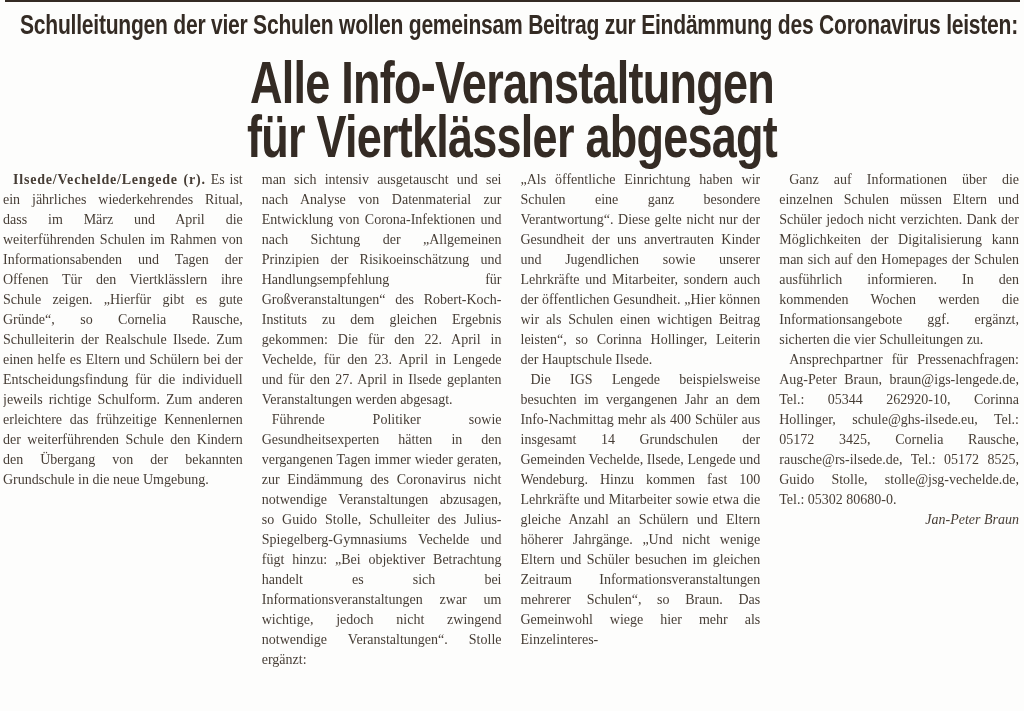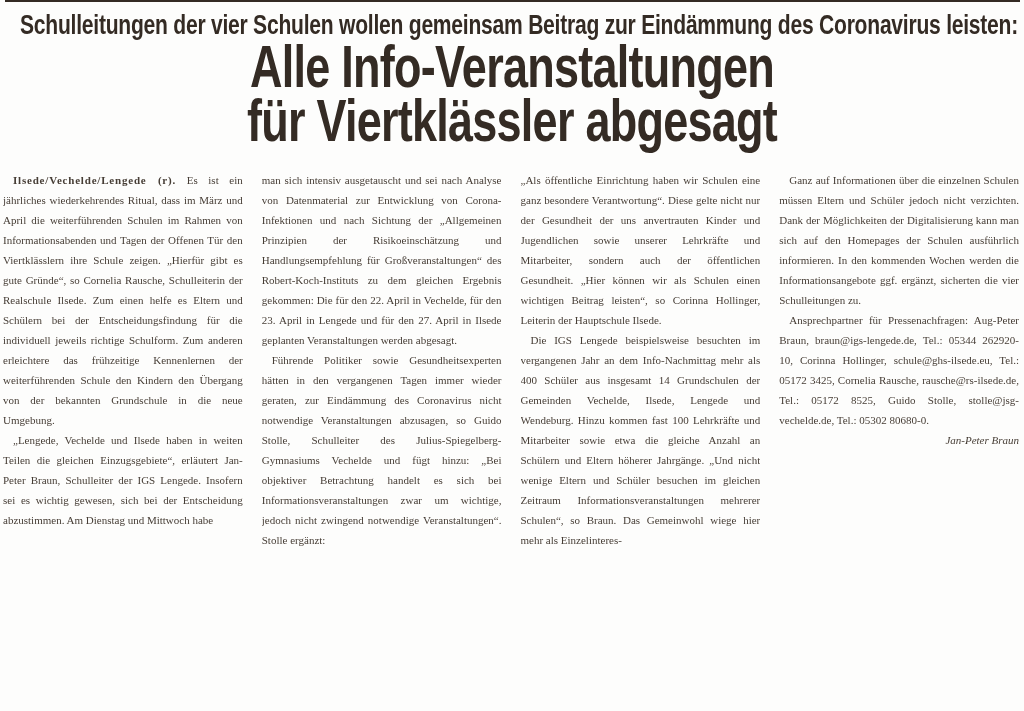--- a/index.html
+++ b/index.html
@@ -23,40 +23,40 @@
   .kicker-wrap{position:absolute;top:11px;left:20px;white-space:nowrap;}
   .kicker{
     display:inline-block;white-space:nowrap;
     font-family:"Liberation Sans", sans-serif;
     font-weight:700;font-size:27px;line-height:28px;
     letter-spacing:-0.3px;
     color:var(--ink-dark);
     transform:scaleX(0.78);transform-origin:left center;
   }
   .headline{
-    position:absolute;top:40px;left:0;width:1024px;margin:0;
+    position:absolute;top:56px;left:0;width:1024px;margin:0;
     text-align:center;
   }
   .hl-line{
     display:block;white-space:nowrap;
     font-family:"Liberation Sans", sans-serif;
     font-weight:700;font-size:60px;line-height:54px;
     letter-spacing:-1px;
     color:var(--ink-dark);
     transform:scaleX(0.75);transform-origin:center;
   }
   .body{
     position:absolute;top:170px;left:3px;width:1016px;height:538px;
     display:flex;gap:19px;
   }
   .col{
     flex:1 1 0;overflow:hidden;
     text-align:justify;
     font-family:"Liberation Serif", serif;
-    font-size:11px;line-height:20px;
+    font-size:14px;line-height:20px;
     color:var(--ink);
     hyphens:auto;-webkit-hyphens:auto;overflow-wrap:break-word;
   }
   .para{margin:0;padding:0;}
   .para.indent{text-indent:10px;}
   .lead-in{font-weight:700;letter-spacing:0.8px;}
   .byline{margin:0;text-align:right;font-style:italic;}
 </style>
 </head>
 <body>
@@ -70,21 +70,20 @@
 
   <h1 class="headline">
     <span class="hl-line">Alle Info-Veranstaltungen</span>
     <span class="hl-line">für Viertklässler abgesagt</span>
   </h1>
 
   <div class="body">
 
     <div class="col">
       <p class="para indent"><b class="lead-in">Ilsede/Vechelde/Lengede (r).</b> <span>Es ist ein jährliches wiederkehrendes Ritual, dass im März und April die weiterführenden Schulen im Rahmen von Informationsabenden und Tagen der Offenen Tür den Viertklässlern ihre Schule zeigen. „Hierfür gibt es gute Gründe“, so Cornelia Rausche, Schulleiterin der Realschule Ilsede. Zum einen helfe es Eltern und Schülern bei der Entscheidungsfindung für die individuell jeweils richtige Schulform. Zum anderen erleichtere das frühzeitige Kennenlernen der weiterführenden Schule den Kindern den Übergang von der bekannten Grundschule in die neue Umgebung.</span></p>
-      <p class="para indent">„Lengede, Vechelde und Ilsede haben in weiten Teilen die gleichen Einzugsgebiete“, erläutert Jan-Peter Braun, Schulleiter der IGS Lengede. Insofern sei es wichtig gewesen, sich bei der Entscheidung abzustimmen. Am Dienstag und Mittwoch habe</p>
     </div>
 
     <div class="col">
       <p class="para">man sich intensiv ausgetauscht und sei nach Analyse von Datenmaterial zur Entwicklung von Corona-Infektionen und nach Sichtung der „Allgemeinen Prinzipien der Risikoeinschätzung und Handlungsempfehlung für Großveranstaltungen“ des Robert-Koch-Instituts zu dem gleichen Ergebnis gekommen: Die für den 22. April in Vechelde, für den 23. April in Lengede und für den 27. April in Ilsede geplanten Veranstaltungen werden abgesagt.</p>
       <p class="para indent">Führende Politiker sowie Gesundheitsexperten hätten in den vergangenen Tagen immer wieder geraten, zur Eindämmung des Coronavirus nicht notwendige Veranstaltungen abzusagen, so Guido Stolle, Schulleiter des Julius-Spiegelberg-Gymnasiums Vechelde und fügt hinzu: „Bei objektiver Betrachtung handelt es sich bei Informationsveranstaltungen zwar um wichtige, jedoch nicht zwingend notwendige Veranstaltungen“. Stolle ergänzt:</p>
     </div>
 
     <div class="col">
       <p class="para">„Als öffentliche Einrichtung haben wir Schulen eine ganz besondere Verantwortung“. Diese gelte nicht nur der Gesundheit der uns anvertrauten Kinder und Jugendlichen sowie unserer Lehrkräfte und Mitarbeiter, sondern auch der öffentlichen Gesundheit. „Hier können wir als Schulen einen wichtigen Beitrag leisten“, so Corinna Hollinger, Leiterin der Hauptschule Ilsede.</p>
       <p class="para indent">Die IGS Lengede beispielsweise besuchten im vergangenen Jahr an dem Info-Nachmittag mehr als 400 Schüler aus insgesamt 14 Grundschulen der Gemeinden Vechelde, Ilsede, Lengede und Wendeburg. Hinzu kommen fast 100 Lehrkräfte und Mitarbeiter sowie etwa die gleiche Anzahl an Schülern und Eltern höherer Jahrgänge. „Und nicht wenige Eltern und Schüler besuchen im gleichen Zeitraum Informationsveranstaltungen mehrerer Schulen“, so Braun. Das Gemeinwohl wiege hier mehr als Einzelinteres-</p>

